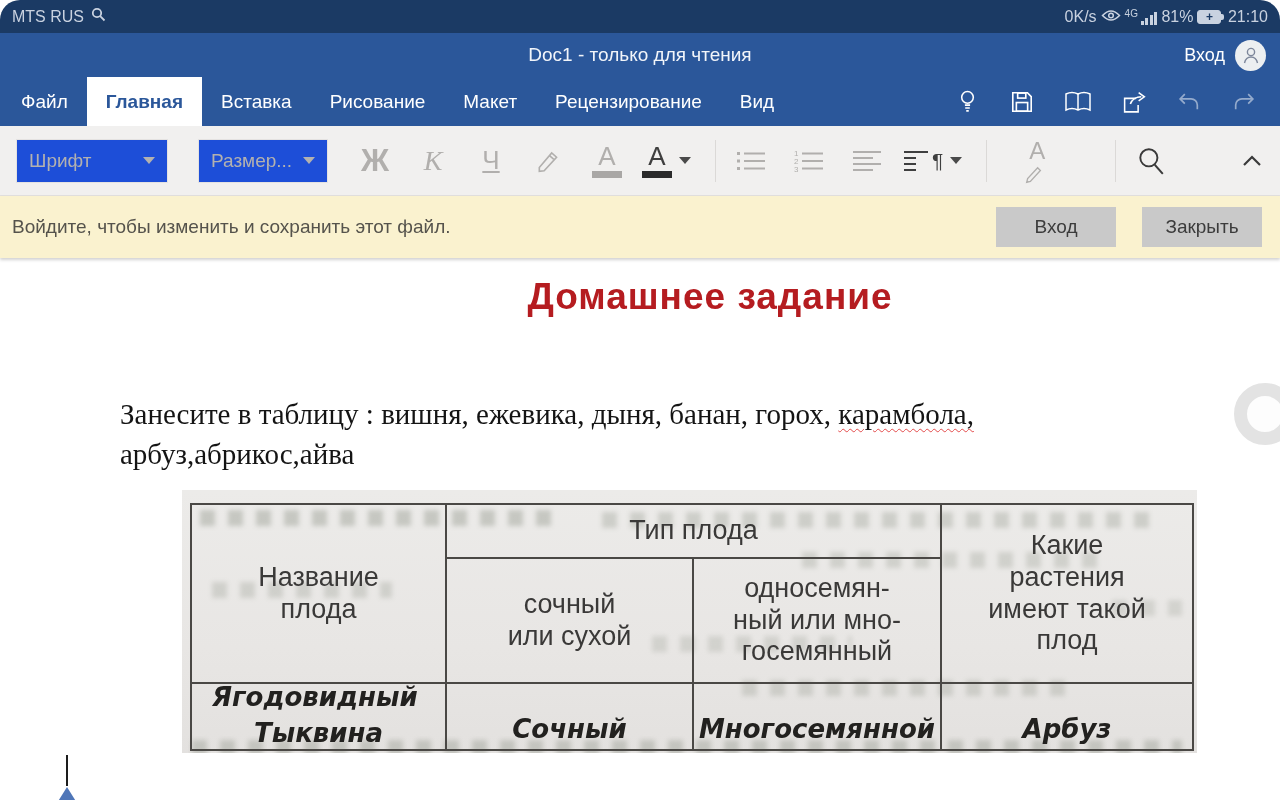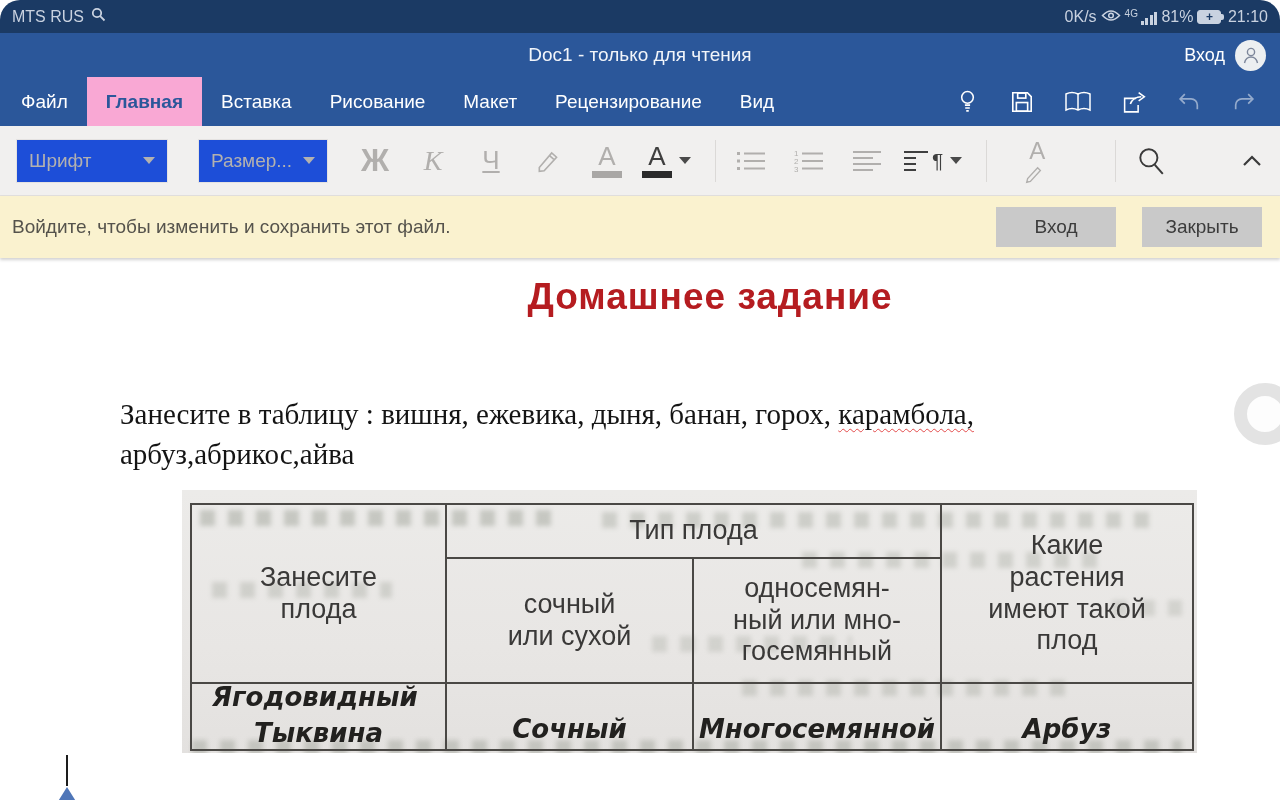--- a/index.html
+++ b/index.html
@@ -32,21 +32,21 @@
             align-items:center; gap:10px; }
   .signin .lbl { font-size:18px; color:#fff; }
   .avatar { width:31px; height:31px; border-radius:50%; background:#eceff1;
             display:flex; align-items:center; justify-content:center; }
 
   
   .tabrow { height:49px; background:#2b579a; display:flex; align-items:stretch;
             padding-left:2px; }
   .tab { padding:0 19px; display:flex; align-items:center; color:#fff; font-size:19px;
          cursor:default; }
-  .tab.sel { background:#f9a8d4; color:#2b579a; font-weight:bold; }
+  .tab.sel { background:#ffffff; color:#2b579a; font-weight:bold; }
   .ribicons { margin-left:auto; display:flex; align-items:center; gap:29px;
               padding-right:24px; }
   .ribicons svg { display:block; }
   .dim { opacity:.5; }
 
   
   .toolbar { height:70px; background:#f1f0ef; display:flex; align-items:center;
              padding:0 16px; border-bottom:1px solid #e2e0de; }
   .dd { height:44px; background:#1d4ed8; border:1px solid #e4e2e1; display:flex;
         align-items:center; justify-content:space-between; padding:0 12px;
@@ -354,21 +354,21 @@
 
       <table>
         <colgroup>
             <col style="width:255px">
             <col style="width:247px">
             <col style="width:248px">
             <col style="width:252px">
           </colgroup>
         <tbody>
             <tr style="height:54px">
-          <td rowspan="2">Занесите
+          <td rowspan="2">Название
 плода</td>
           <td colspan="2">Тип плода</td>
           <td rowspan="2">Какие
 растения
 имеют такой
 плод</td>
         </tr>
         <tr style="height:125px">
           <td>сочный
 или сухой</td>

